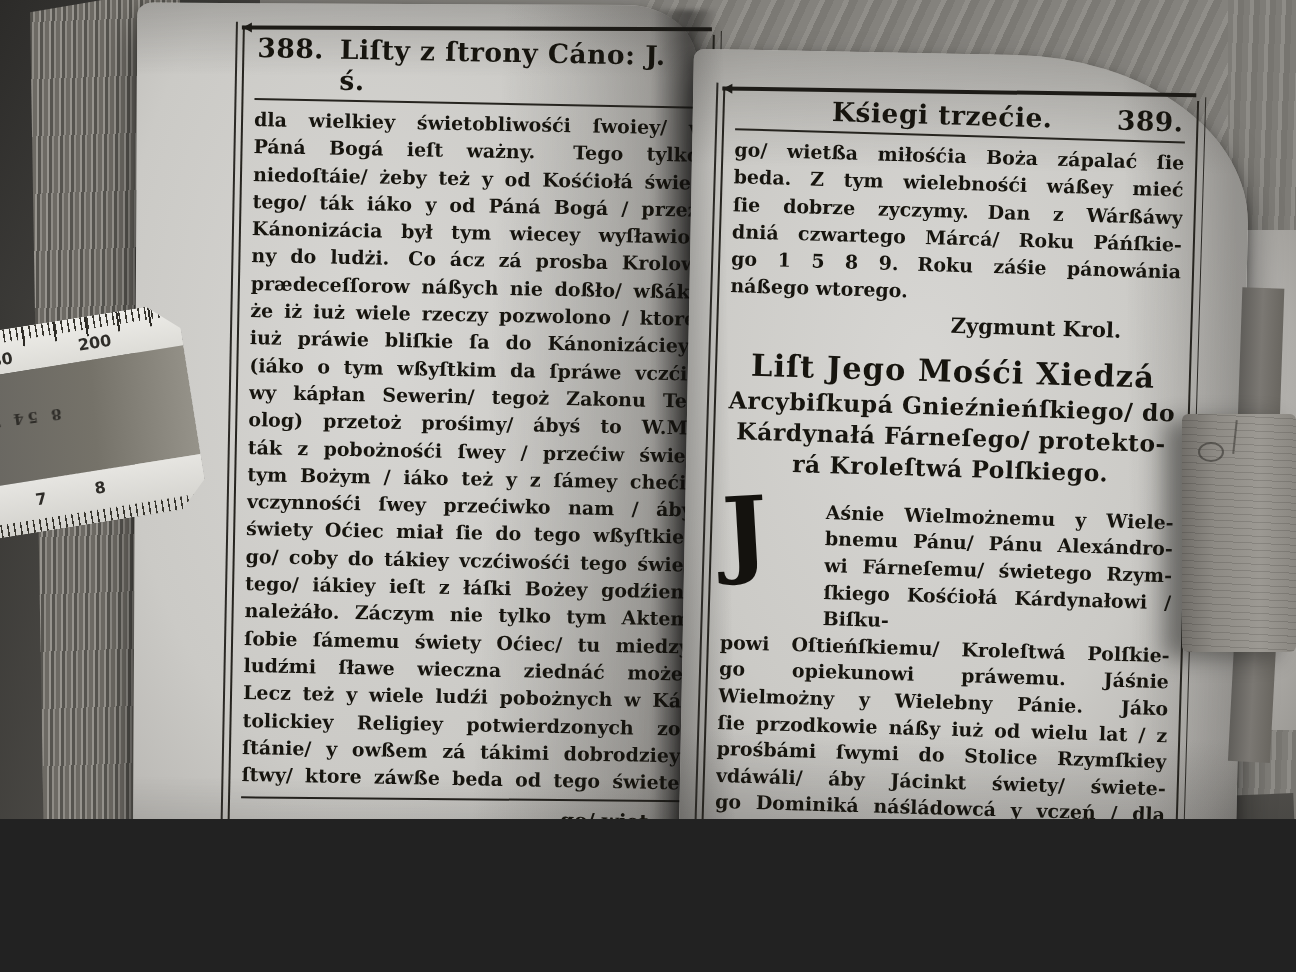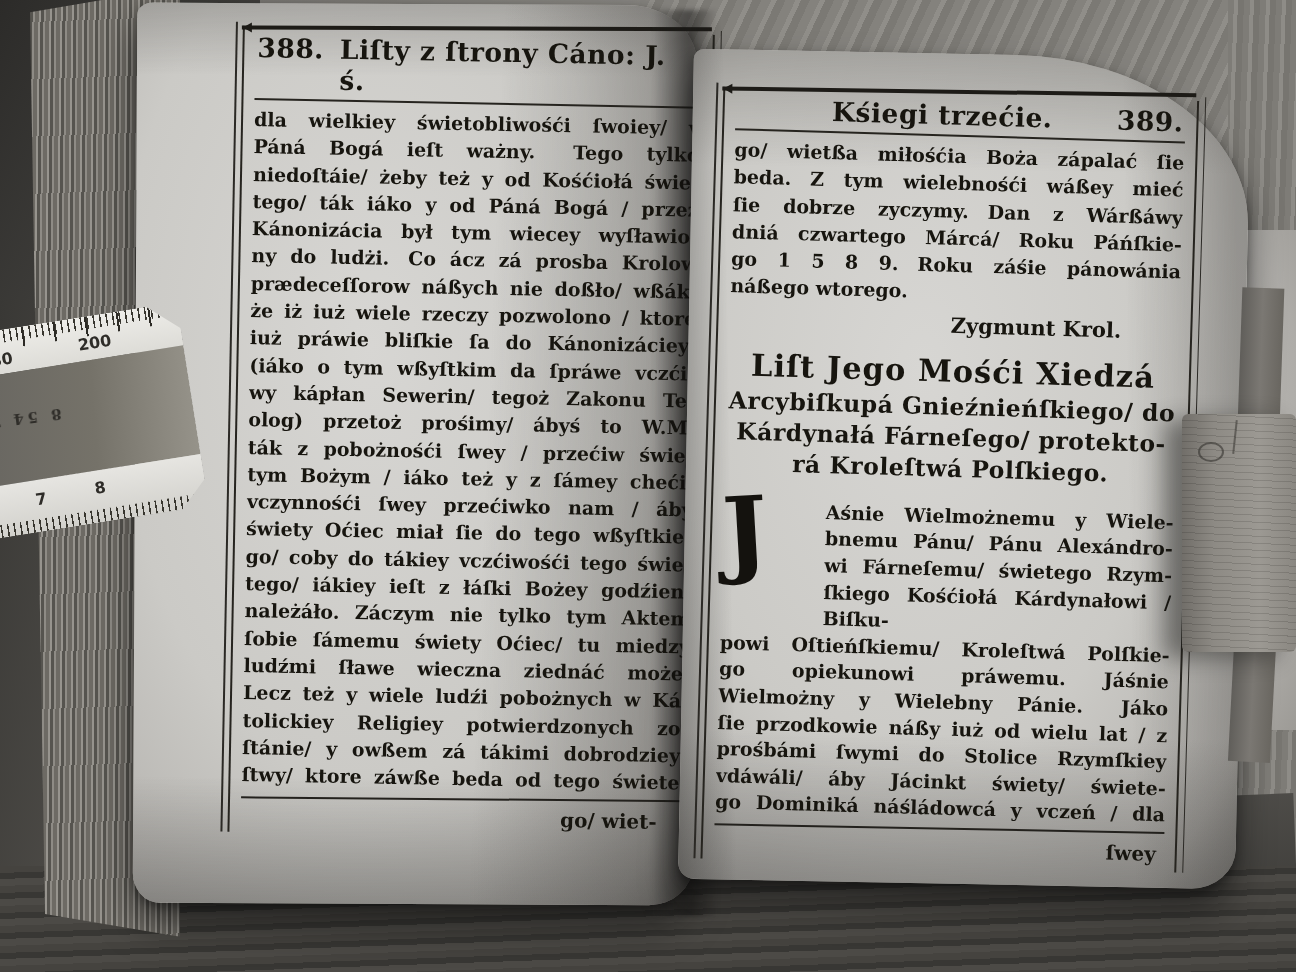--- a/index.html
+++ b/index.html
@@ -1,17 +1,17 @@
 <!DOCTYPE html>
 <html><head>
 <meta charset="utf-8">
 <style>
   html,body{margin:0;padding:0;background:#222;}
   .stage{
-    position:relative;width:1296px;height:972px;overflow:hidden;
+    position:relative;width:1296px;height:819px;overflow:hidden;
     font-family:"DejaVu Serif","Liberation Serif",serif;
     background:linear-gradient(105deg,#6f6d69 0%,#86847f 40%,#8f8d88 70%,#7a7874 100%);
   }
   
   .bg-topright{position:absolute;left:640px;top:0;width:656px;height:230px;
     background:repeating-linear-gradient(115deg,#84827d 0 9px,#908e89 9px 14px,#7b7974 14px 22px);}
   .bg-right{position:absolute;left:1228px;top:0;width:68px;height:972px;
     background:repeating-linear-gradient(92deg,#7e7c77 0 6px,#8e8c87 6px 10px,#777570 10px 16px);}
   .bg-right-light{position:absolute;left:1150px;top:230px;width:146px;height:500px;
     background:radial-gradient(ellipse at 60% 45%,#bbb9b5 0%,#aeaca8 55%,#94928d 100%);}

